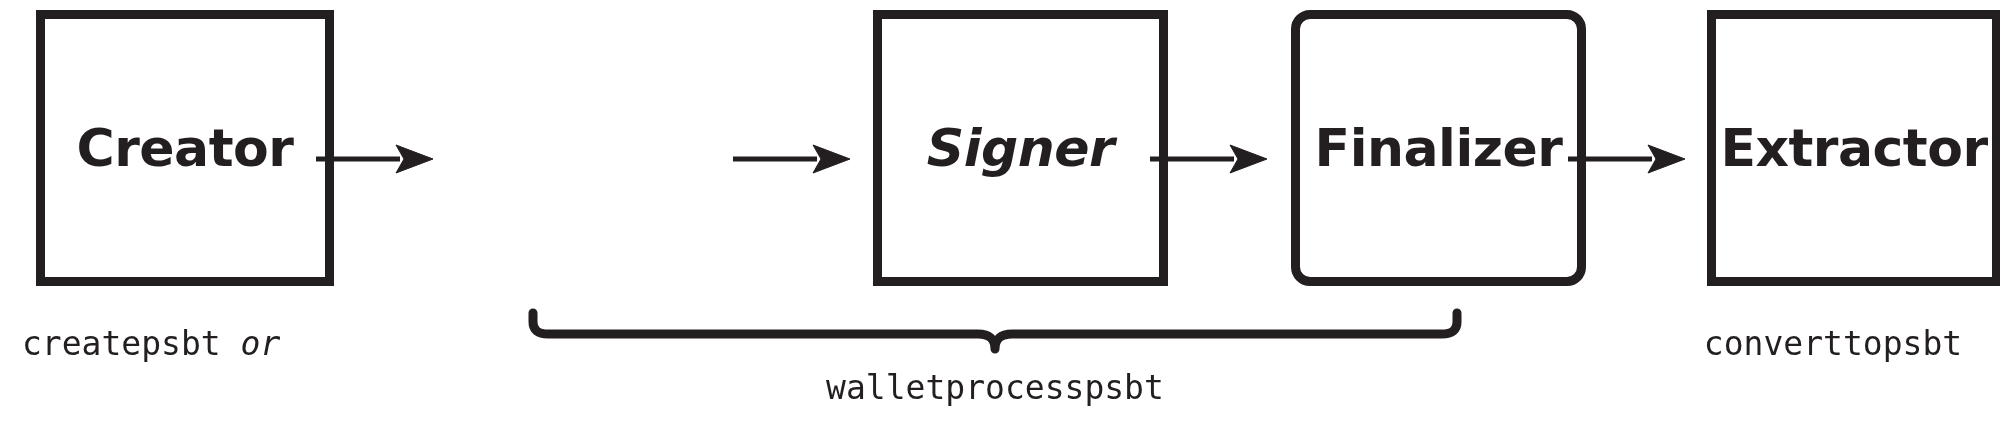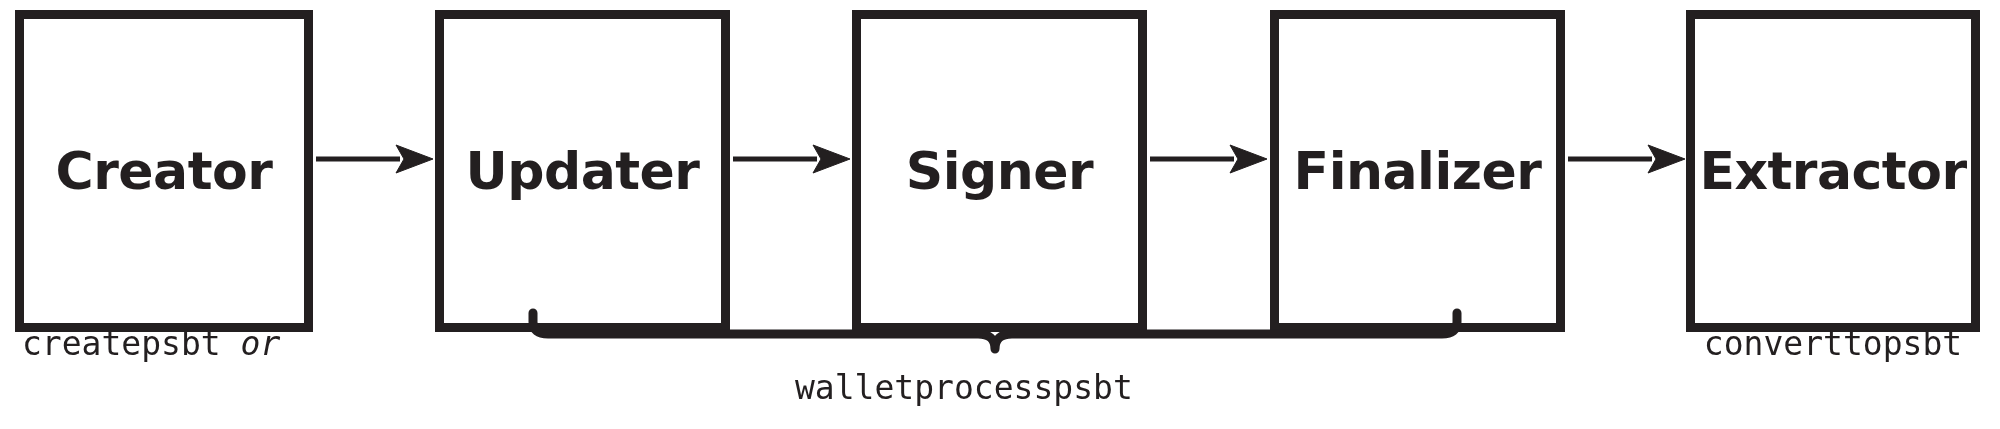--- a/index.html
+++ b/index.html
@@ -11,27 +11,28 @@
     position: relative;
     width: 2000px;
     height: 429px;
     background: #ffffff;
     overflow: hidden;
     font-family: "DejaVu Sans", sans-serif;
   }
   .stage-box {
     position: absolute;
     top: 10px;
-    height: 322px;
+    height: 276px;
     box-sizing: border-box;
     border: 9px solid #231f20;
     background: #ffffff;
     display: flex;
     align-items: center;
     justify-content: center;
+    margin-left: 21px;
   }
   .stage-label {
     font-family: "DejaVu Sans", sans-serif;
     font-weight: bold;
     font-size: 52px;
     color: #231f20;
     letter-spacing: -0.5px;
     white-space: nowrap;
   }
   .arrow-svg {
@@ -61,41 +62,38 @@
   #extractor-command {
     left: 1686px;
     top: 322px;
     width: 294px;
     text-align: center;
   }
   #brace-command {
     left: 795px;
     top: 366px;
     width: 400px;
-    text-align: left;
+    text-align: center;
   }
 </style>
 </head>
 <body>
 
 <div id="canvas">
 
   <div class="stage-box" id="box-creator" style="left:15px; width:298px;">
     <span class="stage-label">Creator</span>
   </div>
 
-  <div class="stage-box" id="box-updater" style="left:435px; width:295px;">
-    <span class="stage-label">Updater</span>
-  </div>
 
-  <div class="stage-box" id="box-signer" style="left:852px; width:295px;">
+  <div class="stage-box" id="box-signer" style="left:852px; width:295px;font-style:italic;">
     <span class="stage-label">Signer</span>
   </div>
 
-  <div class="stage-box" id="box-finalizer" style="left:1270px; width:295px;">
+  <div class="stage-box" id="box-finalizer" style="left:1270px; width:295px;border-radius:19px;">
     <span class="stage-label">Finalizer</span>
   </div>
 
   <div class="stage-box" id="box-extractor" style="left:1686px; width:294px;">
     <span class="stage-label">Extractor</span>
   </div>
 
   <svg class="arrow-svg" viewBox="0 0 2000 429">
     <g fill="#231f20" stroke="#231f20">
 

